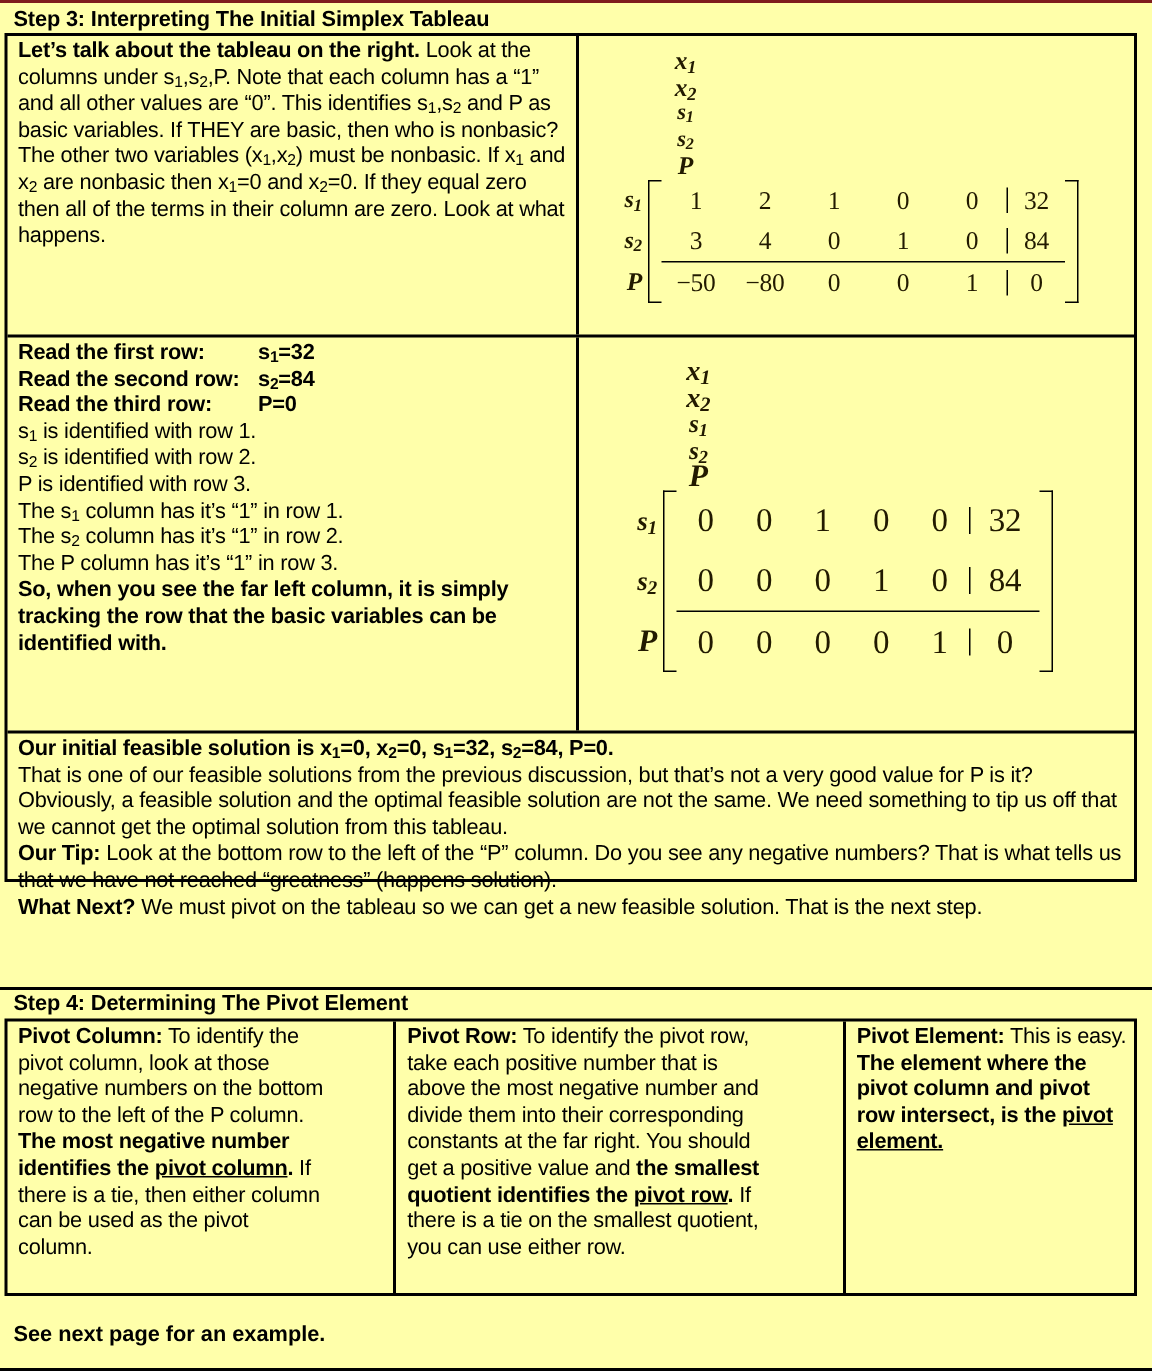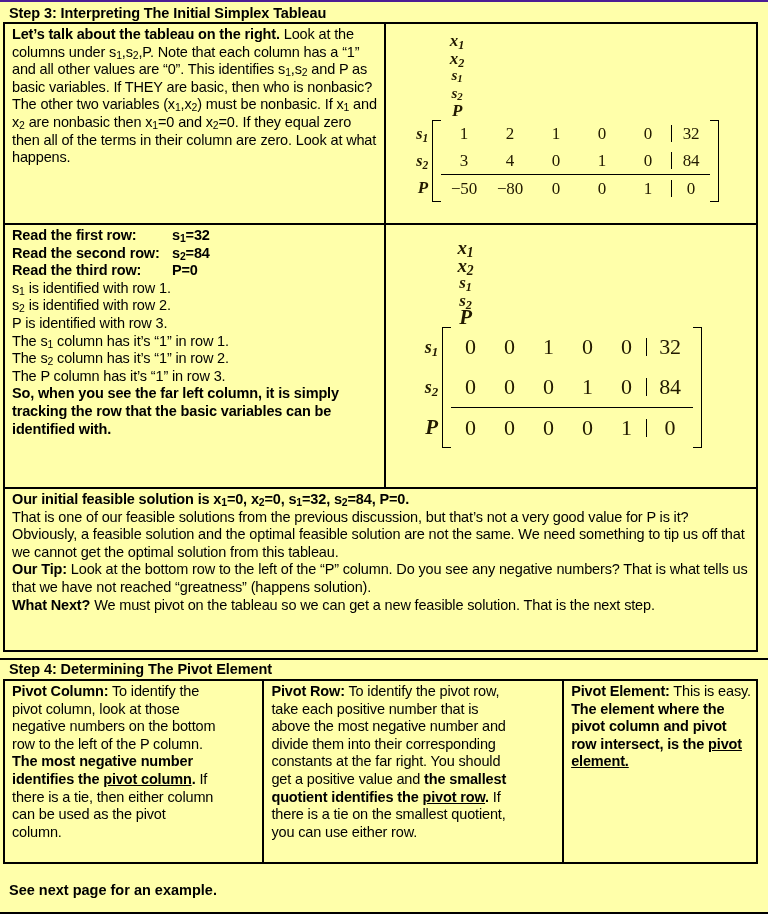--- a/index.html
+++ b/index.html
@@ -14,21 +14,21 @@
     color: #000000;
     overflow: hidden;
     position: relative;
   }
   .page {
     position: absolute;
     left: 0; top: 0;
     width: 768px;
     height: 914px;
     background: #ffffaa;
-    border-top: 2px solid #4c1d95;
+    border-top: 2px solid #7f1d1d;
     border-bottom: 2px solid #000;
     box-sizing: border-box;
   }
   
   .block {
     position: absolute;
     box-sizing: border-box;
   }
   .sec-header {
     font-weight: bold;
@@ -150,21 +150,21 @@
 </style>
 </head>
 <body>
 
 <div class="page">
 
   <div class="block" style="left:0; top:2px; width:768px;">
 
     <div class="sec-header">Step 3: Interpreting The Initial Simplex Tableau</div>
 
-    <div class="tbl" style="position:absolute; left:3px; top:18px; width:755px; height:630px; display:block;">
+    <div class="tbl" style="position:absolute; left:3px; top:18px; width:755px; height:566px; display:block;">
 
       <div style="display:flex; height:199px;">
         <div class="cell" style="width:379px;">
           <span style="font-weight:bold;">Let’s talk about the tableau on the right.</span>
           <span>
             Look at the columns under s<sub>1</sub>,s<sub>2</sub>,P. Note that
             each column has a “1” and all other values are
             “0”. This identifies s<sub>1</sub>,s<sub>2</sub> and P as basic
             variables. If THEY are basic, then who is
             nonbasic? The other two variables (x<sub>1</sub>,x<sub>2</sub>) must

